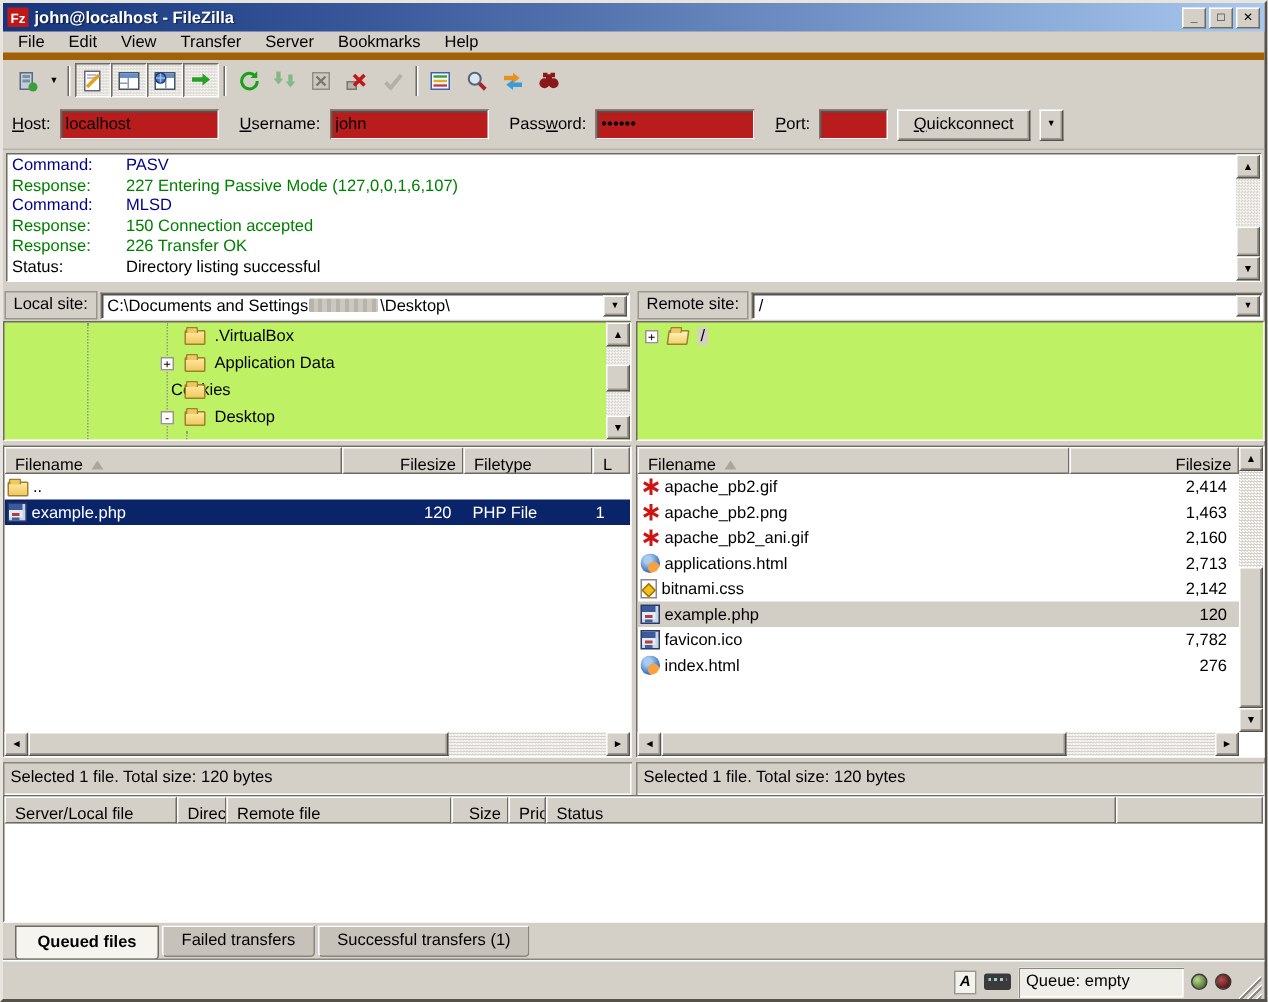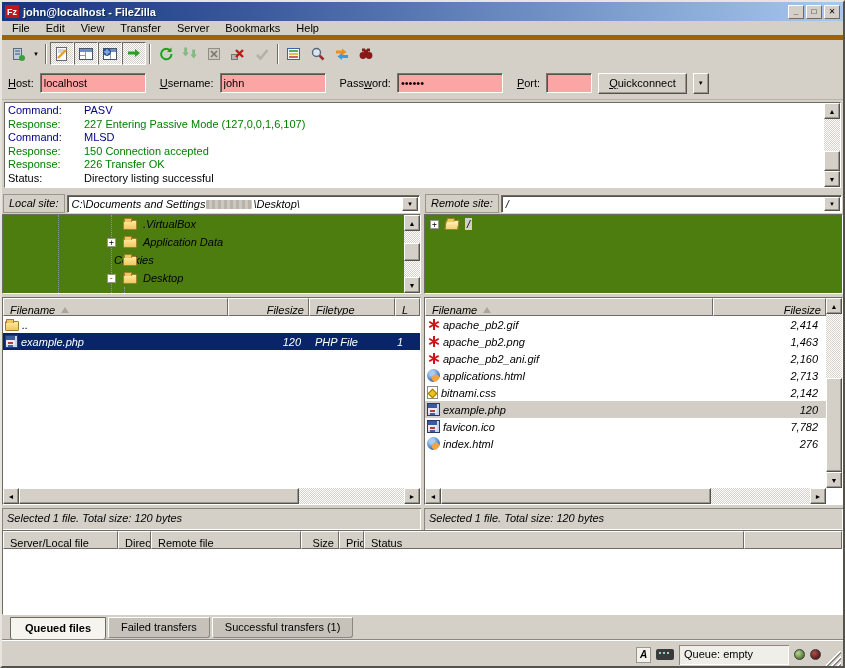--- a/index.html
+++ b/index.html
@@ -1,21 +1,21 @@
 <!DOCTYPE html>
 <html><head>
 <meta charset="utf-8">
 <style>
   * { box-sizing: border-box; margin:0; padding:0; }
   html,body { width:845px; height:668px; overflow:hidden; }
   body { font-family:"Liberation Sans","DejaVu Sans",sans-serif; font-size:11px; color:#000; }
 
   .window { width:845px; height:668px; background:#d4d0c8;
     border:2px solid; border-color:#e8e5de #55524c #55524c #e8e5de; display:flex; flex-direction:column; }
-  .field { background:#fca5a5; border:1px solid; border-color:#7a766e #fff #fff #7a766e;
+  .field { background:#b91c1c; border:1px solid; border-color:#7a766e #fff #fff #7a766e;
     box-shadow: inset 1px 1px 0 #55524c; }
 
   
   .titlebar { height:19px; background:linear-gradient(to right,#16357c,#3a5a9c 30%,#a8c8ee);
     display:flex; align-items:center; padding:0 3px; flex:none; }
   .title-icon { width:14px; height:13px; background:#c01818; color:#fff; font-weight:bold;
     font-size:9px; display:flex; align-items:center; justify-content:center; margin-right:4px; flex:none; }
   .title-text { color:#fff; font-weight:bold; font-size:11px; flex:1;
     text-shadow:1px 1px 0 rgba(0,0,0,.4); white-space:nowrap; }
   .winbtn { width:16px; height:14px; background:#d4d0c8; margin-left:2px; font-size:8px;
@@ -62,36 +62,36 @@
     background:repeating-conic-gradient(#fff 0% 25%,#d6d2ca 0% 50%) 0 0/2px 2px; }
   .sb-h { position:absolute; left:0; right:0; bottom:0; height:16px;
     background:repeating-conic-gradient(#fff 0% 25%,#d6d2ca 0% 50%) 0 0/2px 2px; }
   .sb-btn { position:absolute; width:16px; height:16px; background:#d4d0c8; color:#000;
     border:1px solid; border-color:#fff #55524c #55524c #fff; box-shadow:inset -1px -1px 0 #9a968e;
     font-size:7px; display:flex; align-items:center; justify-content:center; line-height:1; }
   .sb-thumb { position:absolute; background:#d4d0c8;
     border:1px solid; border-color:#fff #55524c #55524c #fff; box-shadow:inset -1px -1px 0 #9a968e; }
 
   
-  .panes { margin-top:3px; height:334px; display:flex; flex:none;font-style:italic; }
+  .panes { margin-top:3px; height:334px; display:flex; flex:none; }
   .pane { width:419px; display:flex; flex-direction:column; }
   .pane-splitter { width:3px; flex:none; }
 
   .sitebar { height:21px; display:flex; align-items:center; gap:2px; padding:0 1px; flex:none; }
   .site-label { background:#d4d0c8; padding:2px 5px 3px; border:1px solid #9a968e; white-space:nowrap; }
   .site-combo { flex:1; height:18px; background:#fff; display:flex; align-items:center;
     border:1px solid; border-color:#6f6a63 #fff #fff #6f6a63; box-shadow:inset 1px 1px 0 #55524c;
     padding-left:4px; position:relative; white-space:nowrap; overflow:hidden; }
   .combo-arrow { position:absolute; right:1px; top:1px; bottom:1px; width:16px; background:#d4d0c8;
     border:1px solid; border-color:#fff #55524c #55524c #fff; box-shadow:inset -1px -1px 0 #9a968e;
     font-size:6px; display:flex; align-items:center; justify-content:center; }
   .blurname { display:inline-block; width:46px; height:9px; margin:0 1px; vertical-align:-1px;
     background:repeating-linear-gradient(90deg,#b8b4ac 0 3px,#ccc8c0 3px 6px); border-radius:1px; }
 
-  .treebox { height:80px; background:#4d7c0f; position:relative; overflow:hidden; flex:none;
+  .treebox { height:80px; background:#bef264; position:relative; overflow:hidden; flex:none;
     border:1px solid; border-color:#6f6a63 #fff #fff #6f6a63; }
   .tree-row { height:18px; display:flex; align-items:center; position:relative; }
   .guide-v { position:absolute; top:0; bottom:0; border-left:1px dotted #9a968e; }
   .expander { width:9px; height:9px; background:#fff; border:1px solid #9a968e; font-size:8px;
     line-height:7px; text-align:center; position:absolute; left:104px; font-family:"DejaVu Sans Mono",monospace; }
   .tree-label { margin-left:2px; padding:0 2px; white-space:nowrap; }
   .sel-grey { background:#d4d0c8; }
 
   
   .icon { flex:none; display:inline-block; position:relative; }

